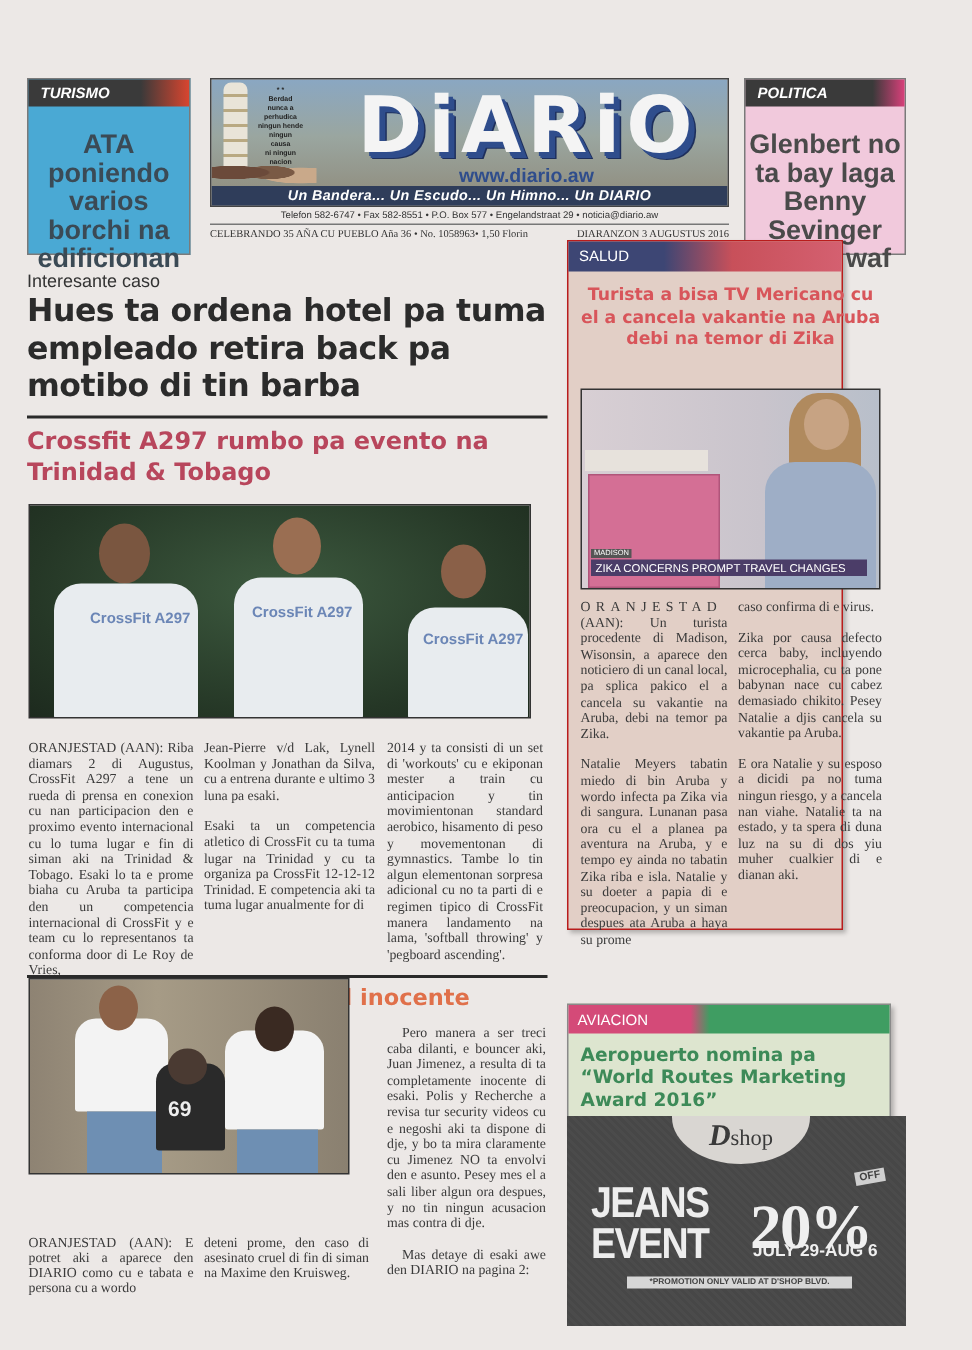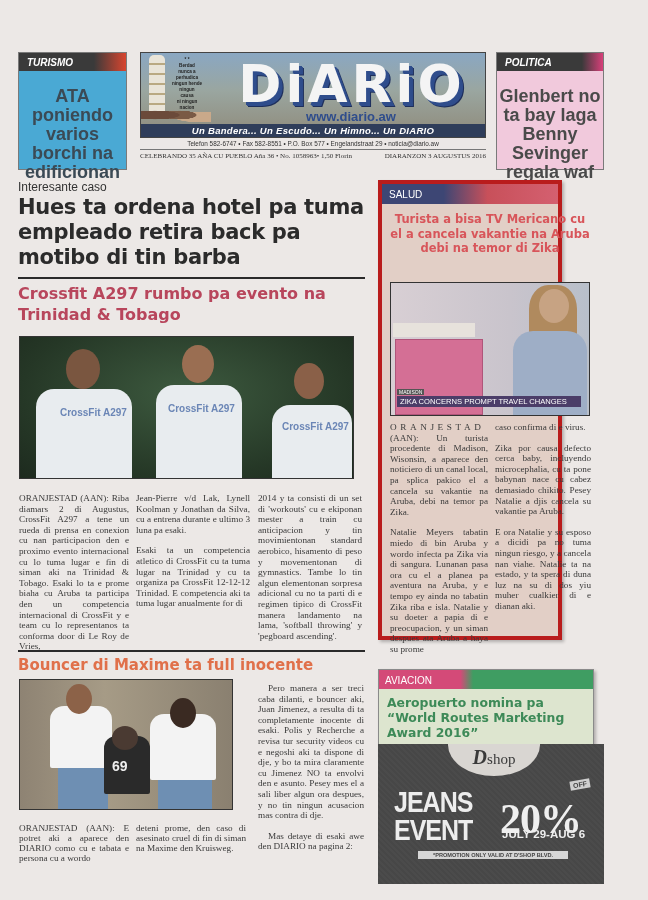--- a/index.html
+++ b/index.html
@@ -116,22 +116,22 @@
 
   
   .col {
     position: absolute; font-size: 9.2px; line-height: 10.6px;
     text-align: justify; color: #3a3a3a;
   }
   .col p + p { margin-top: 10px; }
 
   
   #salud-box {
-    left: 378px; top: 180px; width: 184px; height: 460px;
-    background: #e2cfc6; border: 4px solid #b91c1c;
+    left: 378px; top: 160px; width: 184px; height: 460px;
+    background: #e2cfc6; border: 1px solid #b91c1c;
     box-shadow: 2px 2px 3px rgba(0,0,0,0.25);
   }
   #salud-tag {
     left: 0; top: 0; width: 100%; height: 20px;
     background: linear-gradient(90deg, #3d4674 0%, #3d4674 35%, #c8505a 60%, #d46070 100%);
   }
   #salud-tag span {
     display: inline-block; padding: 3px 7px;
     font-family: "Liberation Sans", sans-serif; font-size: 10px; color: #fff;
   }
@@ -165,21 +165,21 @@
   #salud-dateline { letter-spacing: 3.6px; }
 
   
   #rule2 { left: 18px; top: 650px; width: 347px; }
   #bouncer-headline {
     left: 18px; top: 655px; width: 350px;
     font-family: "DejaVu Sans", sans-serif; font-weight: bold;
     font-size: 15px; line-height: 20px; color: #e0704a;
   }
   #bouncer-photo {
-    left: 19px; top: 679px; width: 214px; height: 131px;
+    left: 19px; top: 652px; width: 214px; height: 131px;
     background: linear-gradient(90deg, #8e8373 0%, #a69b86 40%, #8a8070 100%);
   }
   .officer { position: absolute; background: #f3f3f3; border-radius: 14px 14px 2px 2px; }
   .officer-head { position: absolute; border-radius: 50%; }
   .jeans { position: absolute; background: #6e8fb3; }
 
   
   #aviacion-box {
     left: 378px; top: 646px; width: 216px; height: 86px;
     background: #dde5cf; border: 1px solid #8a8a8a;

